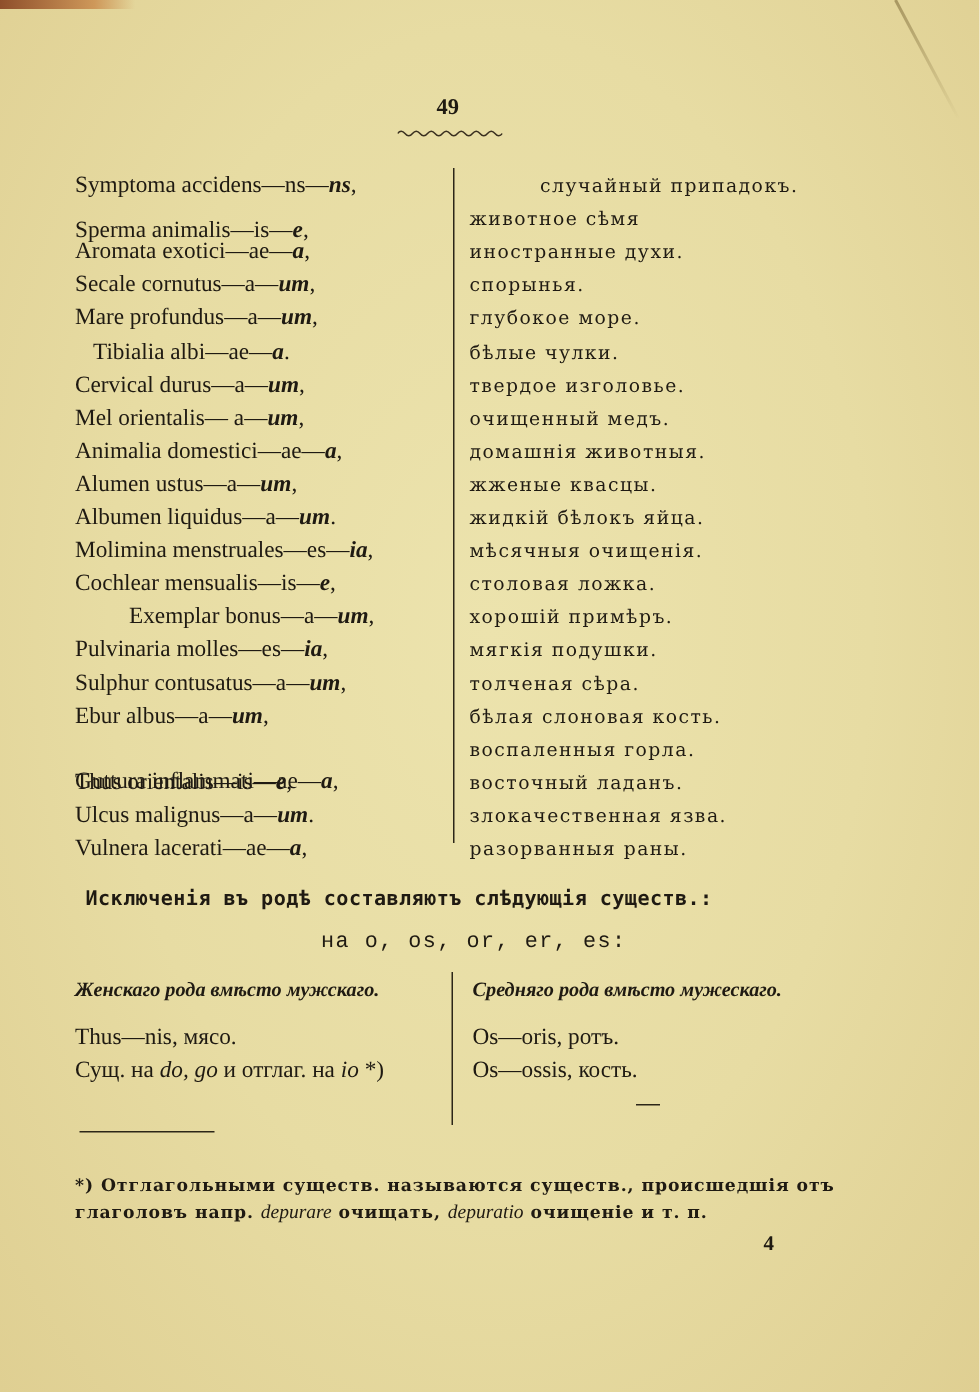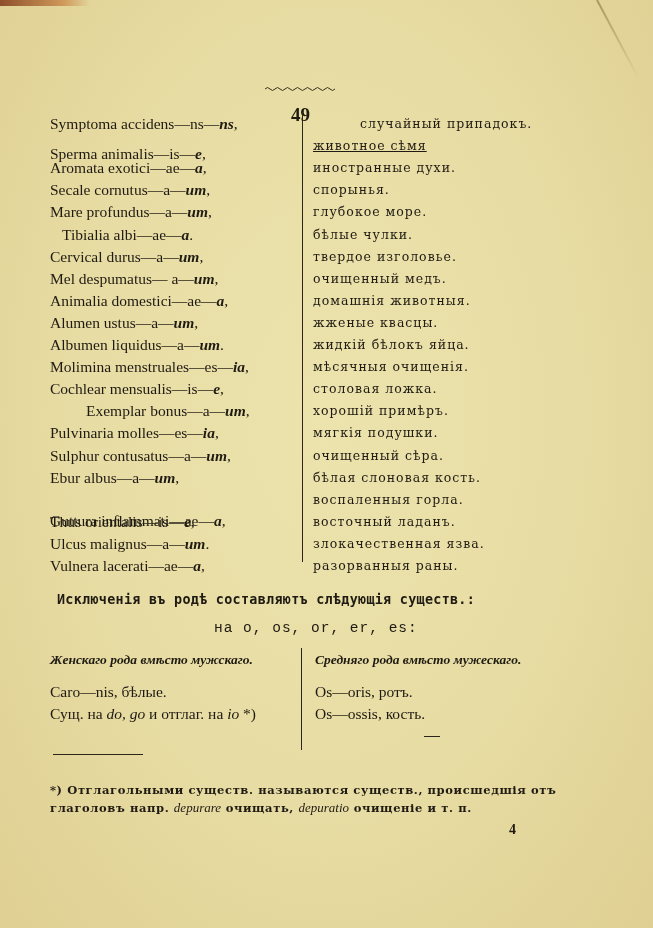--- a/index.html
+++ b/index.html
@@ -4,21 +4,21 @@
 <style>
   html, body { margin: 0; padding: 0; }
   body {
     width: 653px; height: 928px; overflow: hidden; position: relative;
     background: radial-gradient(ellipse at 50% 45%, #ece3ad 0%, #e7dca3 55%, #dfcf92 100%);
     font-family: "Liberation Serif", "DejaVu Serif", serif;
     color: #1f1a12;
   }
   .stain-tl { position:absolute; left:0; top:0; width:90px; height:6px; background:linear-gradient(90deg,#7a2e10,#c9894a 70%,transparent); opacity:.8; }
   .crease { position:absolute; left:596px; top:0; width:2px; height:90px; background:linear-gradient(#6e5a2a,transparent); transform:rotate(-28deg); transform-origin:top; opacity:.5; }
-  .page-num { position:absolute; left:291px; top:64px; width:18px; text-align:left; font-size:19px; font-weight:bold; font-family:"Liberation Serif", serif;margin-top:40px; }
+  .page-num { position:absolute; left:291px; top:64px; width:18px; text-align:left; font-size:15px; font-weight:bold; font-family:"Liberation Serif", serif; }
   .wavy { position:absolute; left:265px; top:86px; width:70px; height:6px; }
   .col-rule { position:absolute; left:302px; top:112px; width:1px; height:450px; background:#2c2618; }
   .row { position:absolute; height:22px; line-height:22px; font-size:15.5px; white-space:nowrap; }
   .latin { left:50px; }
   .russ { left:313px; font-family:"DejaVu Serif", serif; font-size:12.5px; letter-spacing:1px; }
   .latin i { font-style:italic; font-weight:bold; }
   .heading { position:absolute; left:57px; top:592px; font-family:"DejaVu Sans Mono", monospace; font-weight:bold; font-size:13.4px; letter-spacing:.3px; white-space:nowrap; }
   .subheading { position:absolute; left:214px; top:620px; font-size:14.5px; letter-spacing:1px; font-family:"Liberation Mono", monospace; white-space:nowrap; }
   .col2-rule { position:absolute; left:301px; top:648px; width:1px; height:102px; background:#2c2618; }
   .col-head { position:absolute; top:652px; font-style:italic; font-weight:bold; font-size:13.5px; white-space:nowrap; font-family:"Liberation Serif", serif;text-align:center; }
@@ -40,70 +40,70 @@
 <svg class="wavy" viewBox="0 0 70 6">
   <path d="M0 3 Q2.5 0 5 3 T10 3 T15 3 T20 3 T25 3 T30 3 T35 3 T40 3 T45 3 T50 3 T55 3 T60 3 T65 3 T70 3" fill="none" stroke="#3a3020" stroke-width="1"></path>
 </svg>
 
 <div class="col-rule"></div>
 
 <div id="glossary">
     <div class="row latin" style="top: 113px;"><span>Symptoma accidens—ns—</span><i>ns</i><span>,</span></div>
     <div class="row russ" style="top: 113px; margin-left: 47px;">случайный припадокъ.</div>
     <div class="row latin" style="top: 143px;"><span>Sperma animalis—is—</span><i>e</i><span>,</span></div>
-    <div class="row russ" style="top: 135.1px; text-decoration: underline;">животное сѣмя</div>
+    <div class="row russ" style="top: 135.1px;">животное сѣмя</div>
     <div class="row latin" style="top: 157.2px;"><span>Aromata exotici—ae—</span><i>a</i><span>,</span></div>
     <div class="row russ" style="top: 157.2px;">иностранные духи.</div>
     <div class="row latin" style="top: 179.3px;"><span>Secale cornutus—a—</span><i>um</i><span>,</span></div>
     <div class="row russ" style="top: 179.3px;">спорынья.</div>
     <div class="row latin" style="top: 201.4px;"><span>Mare profundus—a—</span><i>um</i><span>,</span></div>
     <div class="row russ" style="top: 201.4px;">глубокое море.</div>
     <div class="row latin" style="top: 223.5px; margin-left: 12px;"><span>Tibialia albi—ae—</span><i>a</i><span>.</span></div>
     <div class="row russ" style="top: 223.5px;">бѣлые чулки.</div>
     <div class="row latin" style="top: 245.6px;"><span>Cervical durus—a—</span><i>um</i><span>,</span></div>
     <div class="row russ" style="top: 245.6px;">твердое изголовье.</div>
-    <div class="row latin" style="top: 267.7px;"><span>Mel despumatus— a—</span><i>um</i><span>,</span></div>
+    <div class="row latin" style="top: 267.7px;"><span>Mel orientalis— a—</span><i>um</i><span>,</span></div>
     <div class="row russ" style="top: 267.7px;">очищенный медъ.</div>
     <div class="row latin" style="top: 289.8px;"><span>Animalia domestici—ae—</span><i>a</i><span>,</span></div>
     <div class="row russ" style="top: 289.8px;">домашнія животныя.</div>
     <div class="row latin" style="top: 311.9px;"><span>Alumen ustus—a—</span><i>um</i><span>,</span></div>
     <div class="row russ" style="top: 311.9px;">жженые квасцы.</div>
     <div class="row latin" style="top: 334px;"><span>Albumen liquidus—a—</span><i>um</i><span>.</span></div>
     <div class="row russ" style="top: 334px;">жидкій бѣлокъ яйца.</div>
     <div class="row latin" style="top: 356.1px;"><span>Molimina menstruales—es—</span><i>ia</i><span>,</span></div>
     <div class="row russ" style="top: 356.1px;">мѣсячныя очищенія.</div>
     <div class="row latin" style="top: 378.2px;"><span>Cochlear mensualis—is—</span><i>e</i><span>,</span></div>
     <div class="row russ" style="top: 378.2px;">столовая ложка.</div>
     <div class="row latin" style="top: 400.3px; margin-left: 36px;"><span>Exemplar bonus—a—</span><i>um</i><span>,</span></div>
     <div class="row russ" style="top: 400.3px;">хорошій примѣръ.</div>
     <div class="row latin" style="top: 422.4px;"><span>Pulvinaria molles—es—</span><i>ia</i><span>,</span></div>
     <div class="row russ" style="top: 422.4px;">мягкія подушки.</div>
     <div class="row latin" style="top: 444.5px;"><span>Sulphur contusatus—a—</span><i>um</i><span>,</span></div>
-    <div class="row russ" style="top: 444.5px;">очищенный сѣра.</div>
+    <div class="row russ" style="top: 444.5px;">толченая сѣра.</div>
     <div class="row latin" style="top: 466.6px;"><span>Ebur albus—a—</span><i>um</i><span>,</span></div>
     <div class="row russ" style="top: 466.6px;">бѣлая слоновая кость.</div>
     <div class="row latin" style="top: 510px;"><span>Guttura inflammati—ae—</span><i>a</i><span>,</span></div>
     <div class="row russ" style="top: 488.7px;">воспаленныя горла.</div>
     <div class="row latin" style="top: 510.8px;"><span>Thus orientalis—is—</span><i>e</i><span>,</span></div>
     <div class="row russ" style="top: 510.8px;">восточный ладанъ.</div>
     <div class="row latin" style="top: 532.9px;"><span>Ulcus malignus—a—</span><i>um</i><span>.</span></div>
     <div class="row russ" style="top: 532.9px;">злокачественная язва.</div>
     <div class="row latin" style="top: 555px;"><span>Vulnera lacerati—ae—</span><i>a</i><span>,</span></div>
     <div class="row russ" style="top: 555px;">разорванныя раны.</div>
   </div>
 
 <div class="heading">Исключенія въ родѣ составляютъ слѣдующія существ.:</div>
 <div class="subheading">на o, os, or, er, es:</div>
 
 <div class="col2-rule"></div>
 
 <div class="col-head" style="left:50px">Женскаго рода вмѣсто мужскаго.</div>
 <div class="col-head" style="left:315px">Средняго рода вмѣсто мужескаго.</div>
 
-<div class="exrow" style="left:50px; top:683px">Caro—nis, бѣлые.</div>
+<div class="exrow" style="left:50px; top:683px">Thus—nis, мясо.</div>
 <div class="exrow" style="left:50px; top:705px">
   <span>Сущ. на </span><i>do, go</i><span> и отглаг. на </span><i>io</i><span> *)</span>
 </div>
 
 <div class="exrow" style="left:315px; top:683px">Os—oris, ротъ.</div>
 <div class="exrow" style="left:315px; top:705px">Os—ossis, кость.</div>
 <div class="dash-short"></div>
 
 <div class="fn-rule"></div>
 <div class="footnote" style="top:783px">*) Отглагольными существ. называются существ., происшедшія отъ</div>

